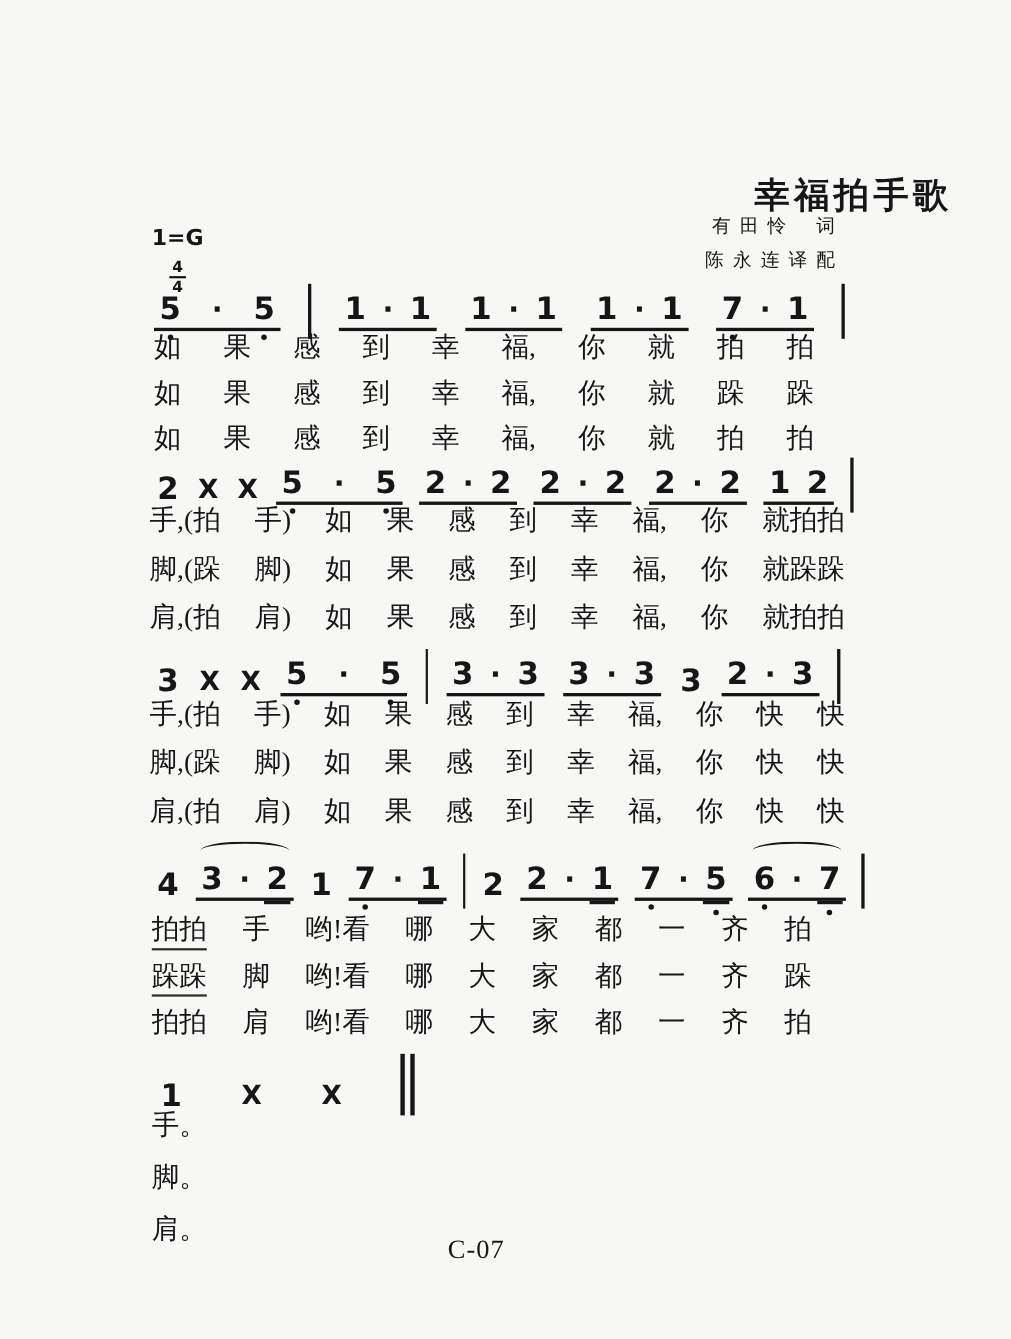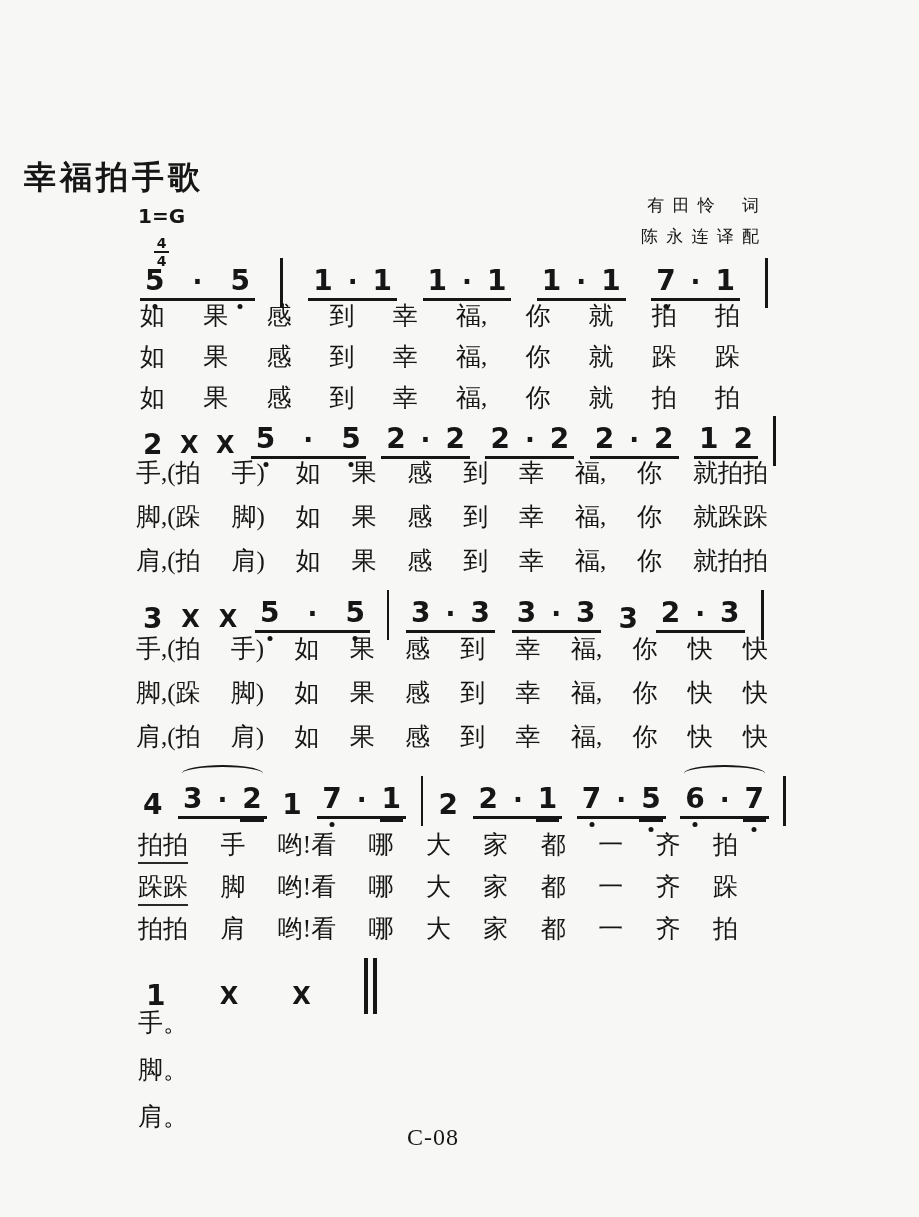--- a/index.html
+++ b/index.html
@@ -1,20 +1,20 @@
 <!DOCTYPE html>
 <html><head>
 <meta charset="utf-8">
 <style>
   html,body{margin:0;padding:0;background:#f6f6f4;}
   .sheet{position:relative;width:919px;height:1217px;background:#f7f7f5;
          font-family:"Liberation Serif","DejaVu Serif",serif;color:#161616;overflow:hidden;}
 
-  .title{position:absolute;top:156px;left:0;width:866px;text-align:left;
-         font-size:32px;font-weight:700;letter-spacing:4px;padding-left:24px;}
+  .title{position:absolute;top:156px;left:0;width:866px;text-align:right;
+         font-size:32px;font-weight:700;letter-spacing:4px;}
   .credits{position:absolute;top:190px;right:158px;text-align:right;
            font-size:17px;line-height:31px;letter-spacing:2px;}
   .keysig{position:absolute;top:204px;left:138px;display:flex;align-items:center;gap:7px;
           font-family:"DejaVu Sans",sans-serif;font-weight:700;font-size:20px;flex-direction:column;}
   .frac{display:inline-flex;flex-direction:column;align-items:center;font-size:14px;line-height:1.15;}
   .frac .ft{border-bottom:2px solid #161616;padding:0 3px;}
 
   
   .music{position:absolute;display:flex;justify-content:space-between;align-items:flex-end;
          font-family:"DejaVu Sans",sans-serif;font-weight:700;font-size:28px;}
@@ -368,15 +368,15 @@
         <span class="cell">手。</span>
       </div>
       <div class="lrow">
         <span class="cell">脚。</span>
       </div>
       <div class="lrow">
         <span class="cell">肩。</span>
       </div>
     </div>
 
-  <div class="footer">C-08</div>
+  <div class="footer">C-07</div>
 
 </div>
 
 </body></html>

